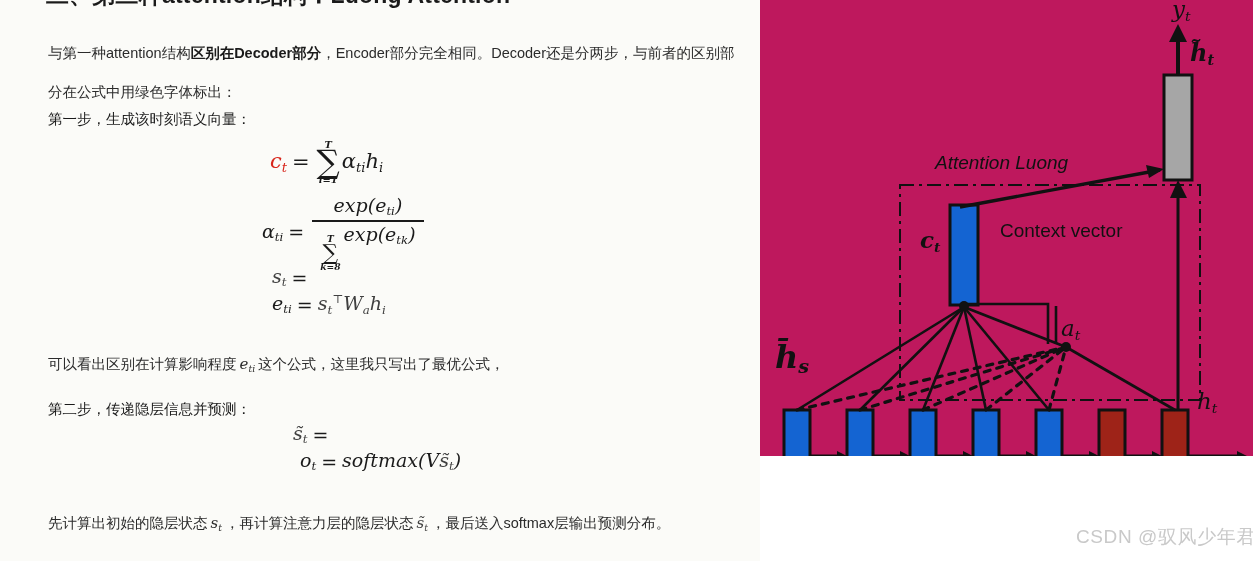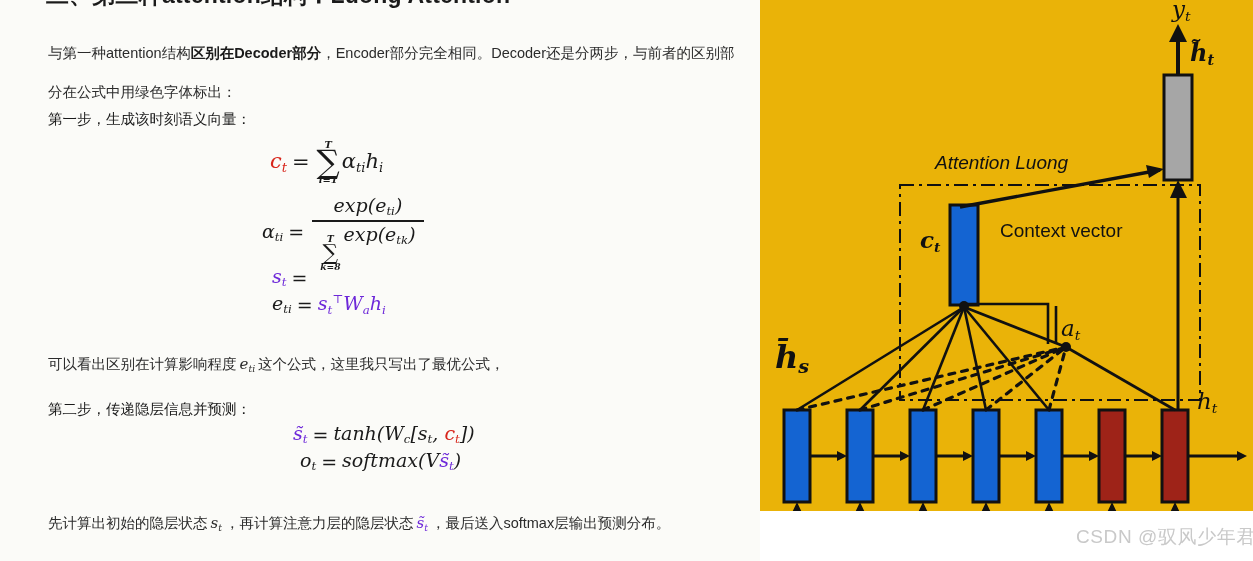--- a/index.html
+++ b/index.html
@@ -70,21 +70,21 @@
   .mrow {
     display: flex;
     align-items: center;
     justify-content: flex-start;
     white-space: nowrap;
     line-height: 1;
   }
   .mi { font-style: italic; }
   .mi-up { font-style: normal; }
   .red { color: #d8261c; }
-  .green { color: #6d28d9; }
+  .green { color: #404040; }
   .sub {
     font-size: .62em;
     vertical-align: -.28em;
     font-style: italic;
     display: inline-block;
   }
   .sup {
     font-size: .62em;
     vertical-align: .62em;
     display: inline-block;
@@ -138,22 +138,22 @@
     font-family: "DejaVu Serif", "Liberation Serif", serif;
     font-style: italic;
     font-size: 15px;
     padding: 0 3px;
   }
 
   
   #diagram {
     position: absolute;
     left: 760px; top: 0;
-    width: 493px; height: 511px;
-    background: #eab308;
+    width: 493px; height: 456px;
+    background: #be185d;
     overflow: hidden;
   }
   #diagram svg { display: block; }
 
   .dlabel {
     position: absolute;
     font-family: "DejaVu Serif", "Liberation Serif", serif;
     font-style: italic;
     color: #111;
     white-space: nowrap;
@@ -238,21 +238,20 @@
     <div class="para" style="top:345px;">
       <span>可以看出区别在计算影响程度</span><span class="inlmath">e<span class="sub">ti</span></span><span>这个公式，这里我只写出了最优公式，</span>
     </div>
 
     <div class="step-head" style="top:400px;">第二步，传递隐层信息并预测：</div>
 
     <div class="mathblock" style="left:293px; top:424px; font-size:19px;">
       <div class="mrow">
         <span class="mi green">s̃<span class="sub">t</span></span>
         <span class="op">=</span>
-        <span class="mi">tanh(W<span class="sub">c</span>[s<span class="sub">t</span>, <span class="red">c<span class="sub">t</span></span>])</span>
       </div>
     </div>
 
     <div class="mathblock" style="left:300px; top:451px; font-size:19px;">
       <div class="mrow">
         <span class="mi">o<span class="sub">t</span></span>
         <span class="op">=</span>
         <span class="mi">softmax(V<span class="green">s̃<span class="sub">t</span></span>)</span>
       </div>
     </div>

